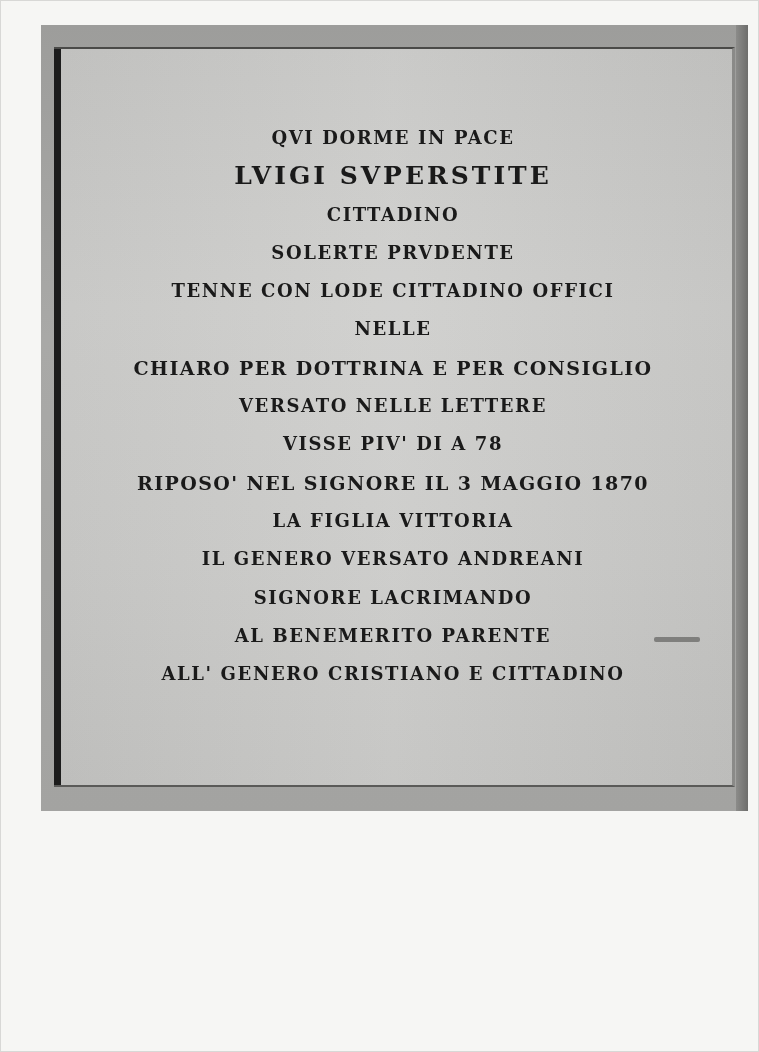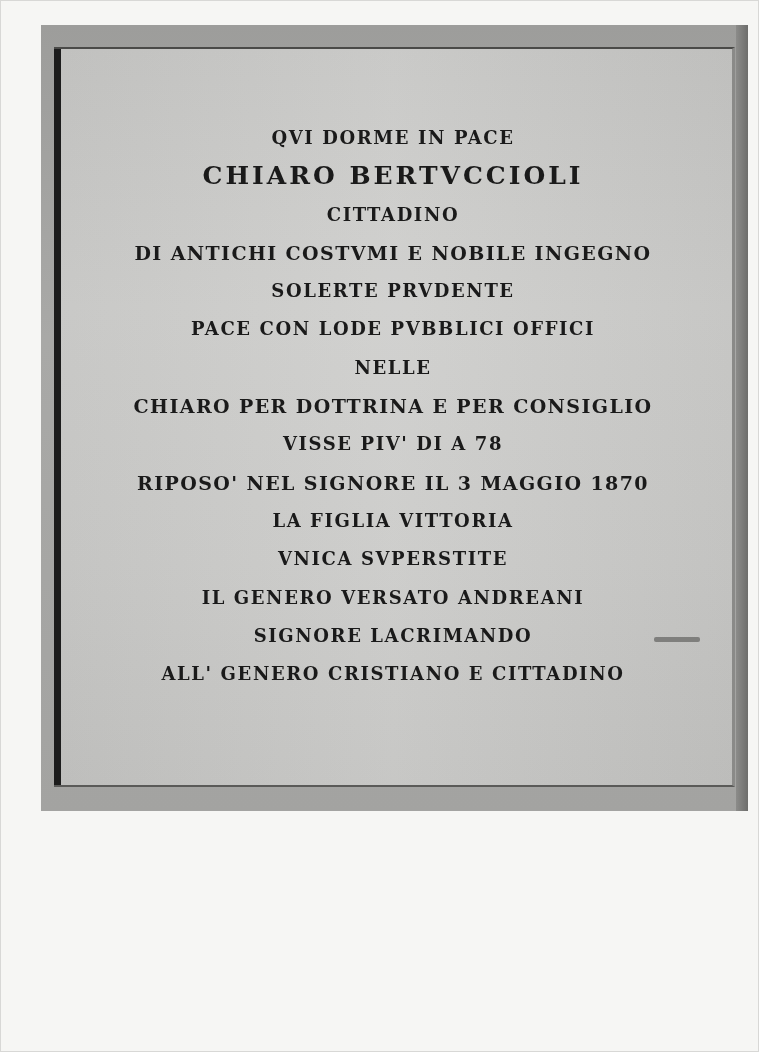--- a/index.html
+++ b/index.html
@@ -60,29 +60,29 @@
 
 <div class="photo-border"></div>
 
 <div class="photo">
   <div class="right-shadow"></div>
   <div class="plaque">
     <div class="plaque-left-edge"></div>
     <div class="smudge"></div>
     <div class="inscription">
       <span class="line">QVI DORME IN PACE</span>
-      <span class="line name">CHIARO BERTVCCIOLI</span>
+      <span class="line name">LVIGI SVPERSTITE</span>
       <span class="line">CITTADINO</span>
-      <span class="line wide">DI ANTICHI COSTVMI E NOBILE INGEGNO</span>
       <span class="line">SOLERTE PRVDENTE</span>
-      <span class="line">PACE CON LODE PVBBLICI OFFICI</span>
+      <span class="line">TENNE CON LODE CITTADINO OFFICI</span>
       <span class="line">NELLE</span>
       <span class="line wide">CHIARO PER DOTTRINA E PER CONSIGLIO</span>
+      <span class="line">VERSATO NELLE LETTERE</span>
       <span class="line">VISSE PIV' DI A 78</span>
       <span class="line wide">RIPOSO' NEL SIGNORE IL 3 MAGGIO 1870</span>
       <span class="line">LA FIGLIA VITTORIA</span>
-      <span class="line">VNICA SVPERSTITE</span>
       <span class="line">IL GENERO VERSATO ANDREANI</span>
       <span class="line">SIGNORE LACRIMANDO</span>
+      <span class="line">AL BENEMERITO PARENTE</span>
       <span class="line">ALL' GENERO CRISTIANO E CITTADINO</span>
     </div>
   </div>
 </div>
 
 </body></html>

